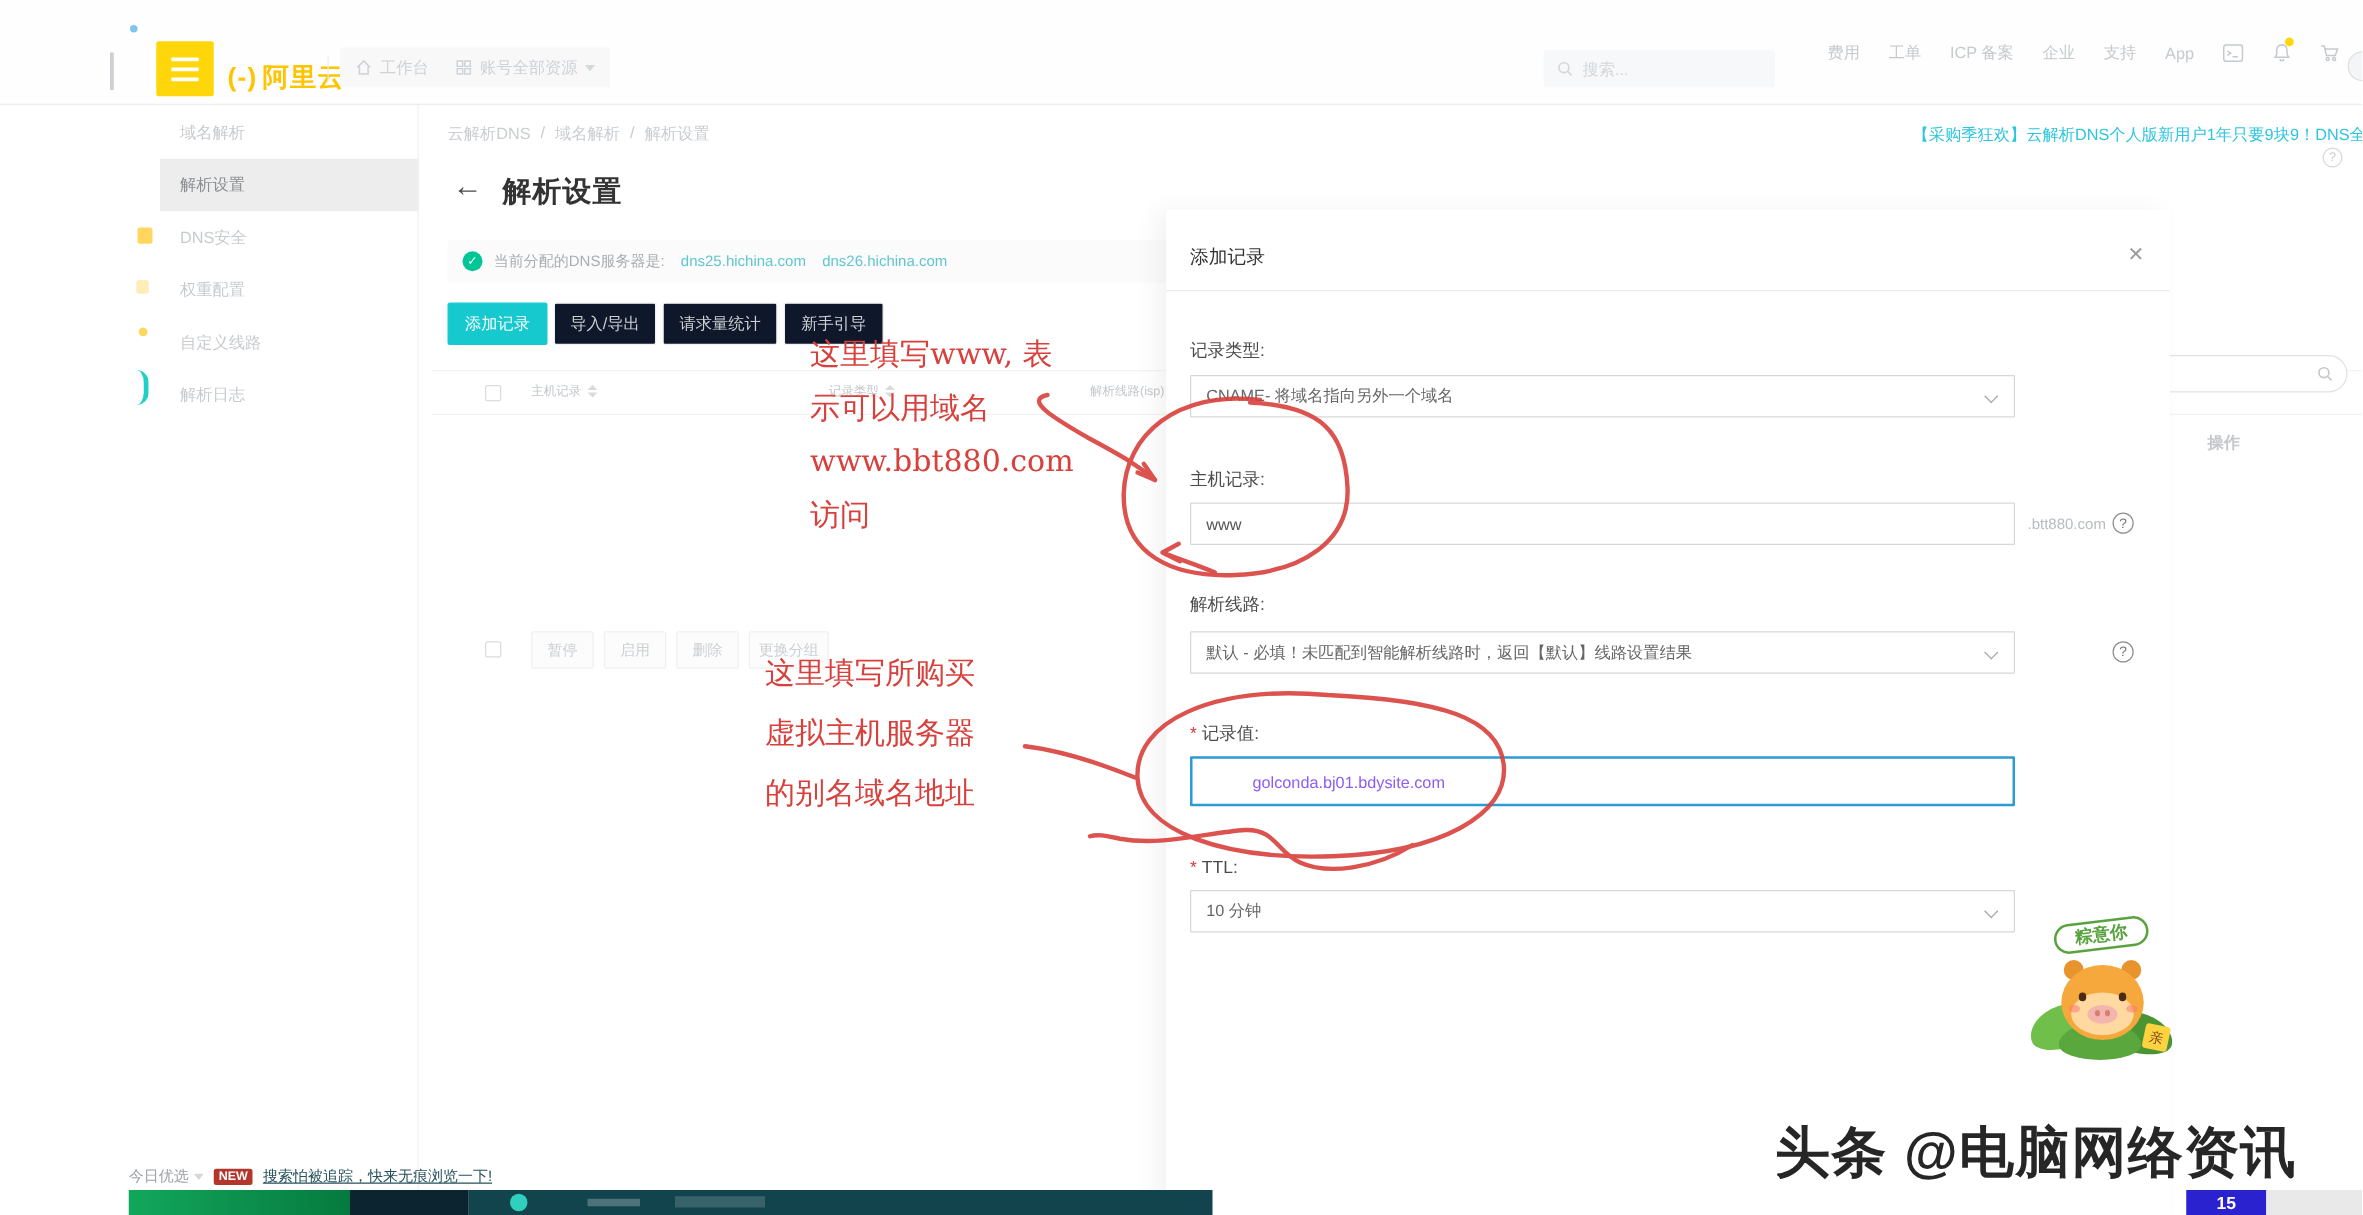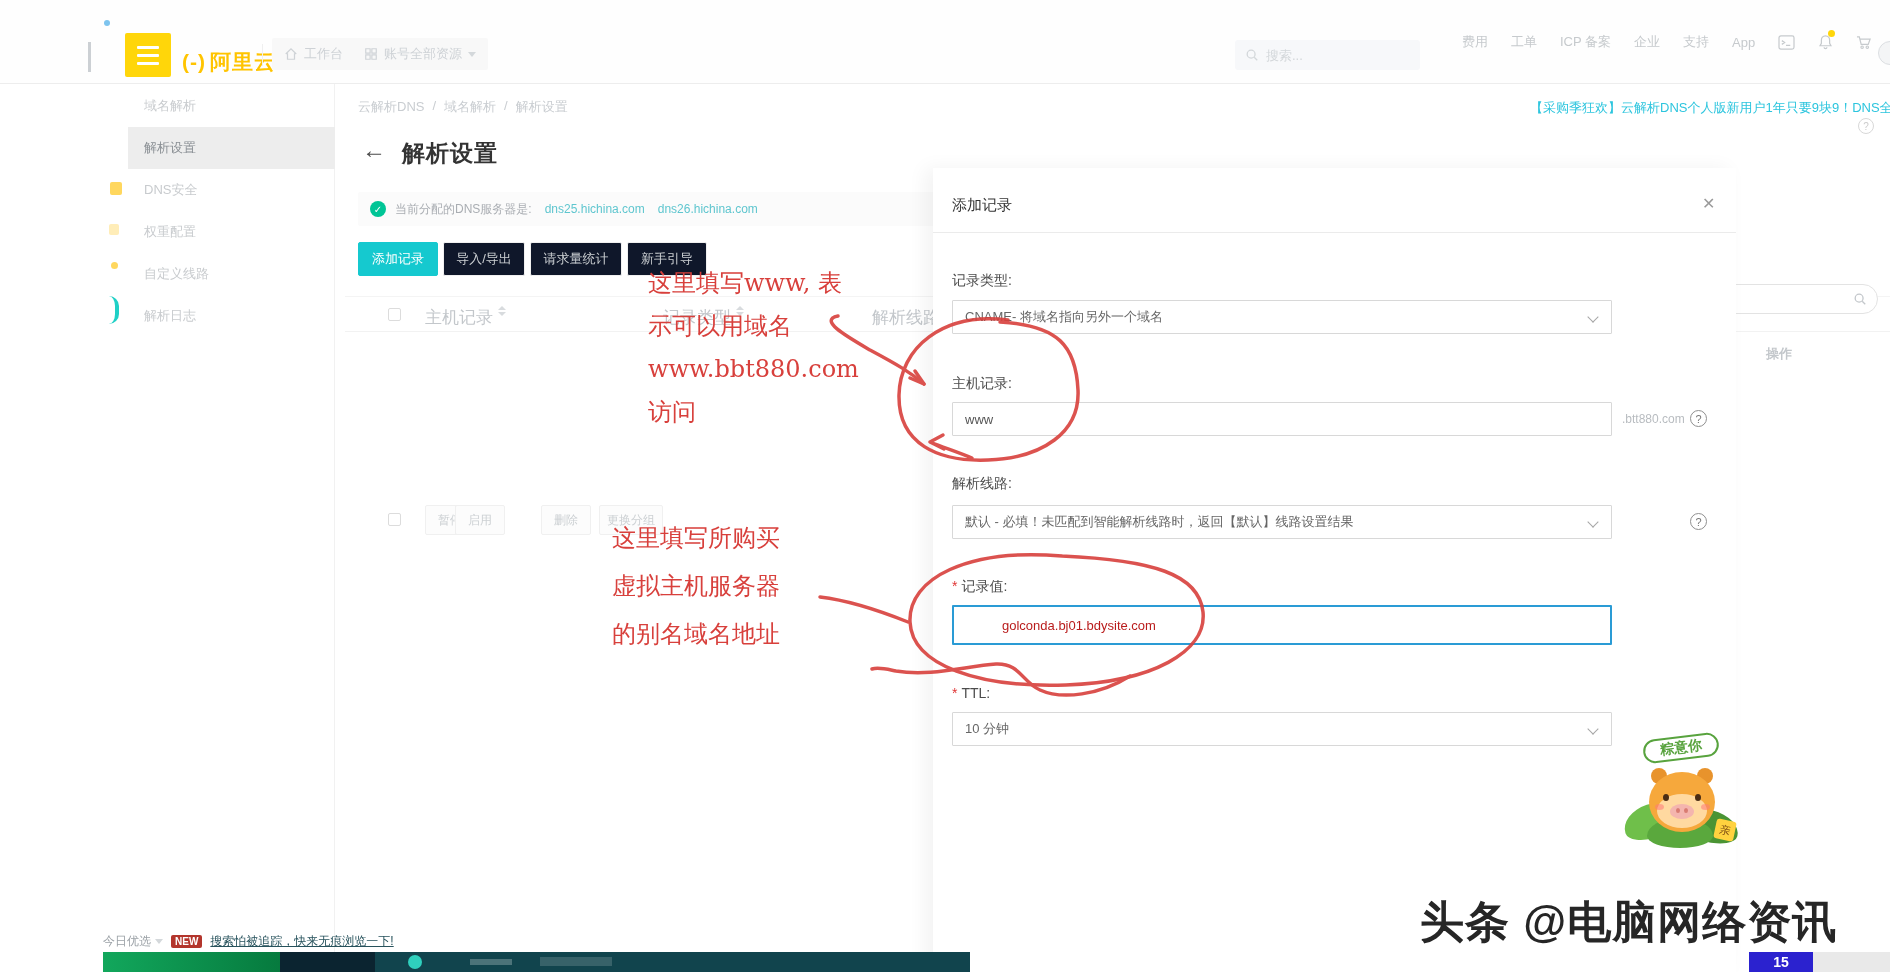--- a/index.html
+++ b/index.html
@@ -50,21 +50,21 @@
   .check-circle { width:16px; height:16px; border-radius:50%; background:#00c596; color:#fff; font-size:10px;
                   display:flex; align-items:center; justify-content:center; }
   .banner-label { font-size:12px; color:#a9adb2; }
   .banner-dns { font-size:12px; color:#5fc6cf; margin-left:4px; }
   .btn { position:absolute; top:242px; height:34px; border-radius:2px; font-size:13px;
          display:flex; align-items:center; justify-content:center; cursor:pointer; }
   .btn-primary { background:#15c9cf; color:#fff; border:1px solid #15c9cf; }
   .btn-ghost { background:#0f172a; color:#ccd0d3; border:1px solid #f0f0f0; }
   .thead { left:345px; top:296px; width:1545px; height:36px; border-top:1px solid #f4f4f4; border-bottom:1px solid #f2f2f2; }
   .checkbox { position:absolute; width:13px; height:13px; border:1px solid #dcdcdc; border-radius:2px; background:#fff; cursor:pointer; }
-  .th { position:absolute; top:306px; font-size:17px; color:#c3c7cb; display:flex; gap:5px; align-items:flex-start; cursor:pointer; }
+  .th { position:absolute; top:306px; font-size:10px; color:#c3c7cb; display:flex; gap:5px; align-items:center; cursor:pointer; }
   .sort { display:inline-flex; flex-direction:column; gap:2px; }
   .sort i { width:0; height:0; border-left:4px solid transparent; border-right:4px solid transparent; display:block; }
   .sort .up { border-bottom:4px solid #d8dbde; }
   .sort .dn { border-top:4px solid #d8dbde; }
   .batch-btn { position:absolute; top:505px; height:30px; background:#fcfcfc; border:1px solid #f0f0f0; border-radius:2px;
                color:#ccd0d3; font-size:12px; display:flex; align-items:center; justify-content:center; cursor:pointer; }
   .promo { left:1530px; top:99px; width:360px; overflow:hidden; white-space:nowrap; font-size:13px; color:#2cc5de; }
   .list-search { left:1700px; top:284px; width:178px; height:30px; border:1px solid #e3e3e3; border-radius:15px; background:#fff;
                  display:flex; align-items:center; justify-content:flex-end; padding:0 10px; cursor:text; }
   .op-header { left:1766px; top:345px; font-size:13px; color:#c3c7cb;font-weight:bold; }
@@ -76,21 +76,21 @@
   .drawer-title { position:absolute; left:19px; top:28px; font-size:15px; color:#333; }
   .drawer-close { position:absolute; left:769px; top:26px; font-size:16px; color:#9a9a9a; cursor:pointer; }
   .drawer-divider { position:absolute; left:0; top:64px; width:803px; height:1px; background:#ebebeb; }
   .f-label { position:absolute; left:19px; font-size:14px; color:#4c4c4c; display:flex; gap:4px; }
   .req { color:#e03434; }
   .field { position:absolute; left:19px; width:660px; height:34px; border:1px solid #d8d8d8; border-radius:1px; background:#fff;
            display:flex; align-items:center; padding:0 12px; font-size:13px; color:#666; cursor:pointer; }
   .field .chev { position:absolute; right:14px; top:12px; width:8px; height:8px; border-right:1.5px solid #a6a6a6;
                  border-bottom:1.5px solid #a6a6a6; transform:rotate(45deg); }
   .input-text { color:#555; }
-  .field.focused { height:40px; border:2px solid #2a9bd5; color:#b91c1c;padding-left:48px; }
+  .field.focused { height:40px; border:2px solid #2a9bd5; color:#8b5cf6;padding-left:48px; }
   .suffix { position:absolute; left:689px; font-size:12px; color:#b8bcc0; }
   .help { position:absolute; left:757px; width:17px; height:17px; border:1px solid #8f8f8f; border-radius:50%;
           color:#777; font-size:11px; display:flex; align-items:center; justify-content:center; cursor:pointer; }
 
   
   .note { position:absolute; z-index:8; color:#d8403c; font-family:"DejaVu Serif","Liberation Serif",serif;
           font-size:24px; line-height:43px; white-space:nowrap; }
   #anno-svg { position:absolute; left:0; top:0; z-index:8; pointer-events:none; }
 
   
@@ -255,21 +255,21 @@
         <i class="up"></i>
         <i class="dn"></i>
       </span>
   </div>
   <div class="th" style="left:872px;">
     <span>解析线路(isp)</span>
   </div>
 
   <div class="checkbox" style="left:388px; top:513px;"></div>
   <div class="batch-btn" style="left:425px; width:50px;">暂停</div>
-  <div class="batch-btn" style="left:455px; width:50px;">启用</div>
+  <div class="batch-btn" style="left:483px; width:50px;">启用</div>
   <div class="batch-btn" style="left:541px; width:50px;">删除</div>
   <div class="batch-btn" style="left:599px; width:64px;">更换分组</div>
 
   <div class="abs promo">【采购季狂欢】云解析DNS个人版新用户1年只要9块9！DNS全系</div>
   <div class="abs help-faint">?</div>
 
   <div class="abs list-search">
     <svg width="14" height="14" viewBox="0 0 16 16">
         <circle cx="7" cy="7" r="4.5" fill="none" stroke="#c3c7cb" stroke-width="1.5"></circle>
         <path d="M10.5 10.5 L14 14" stroke="#c3c7cb" stroke-width="1.5"></path>

